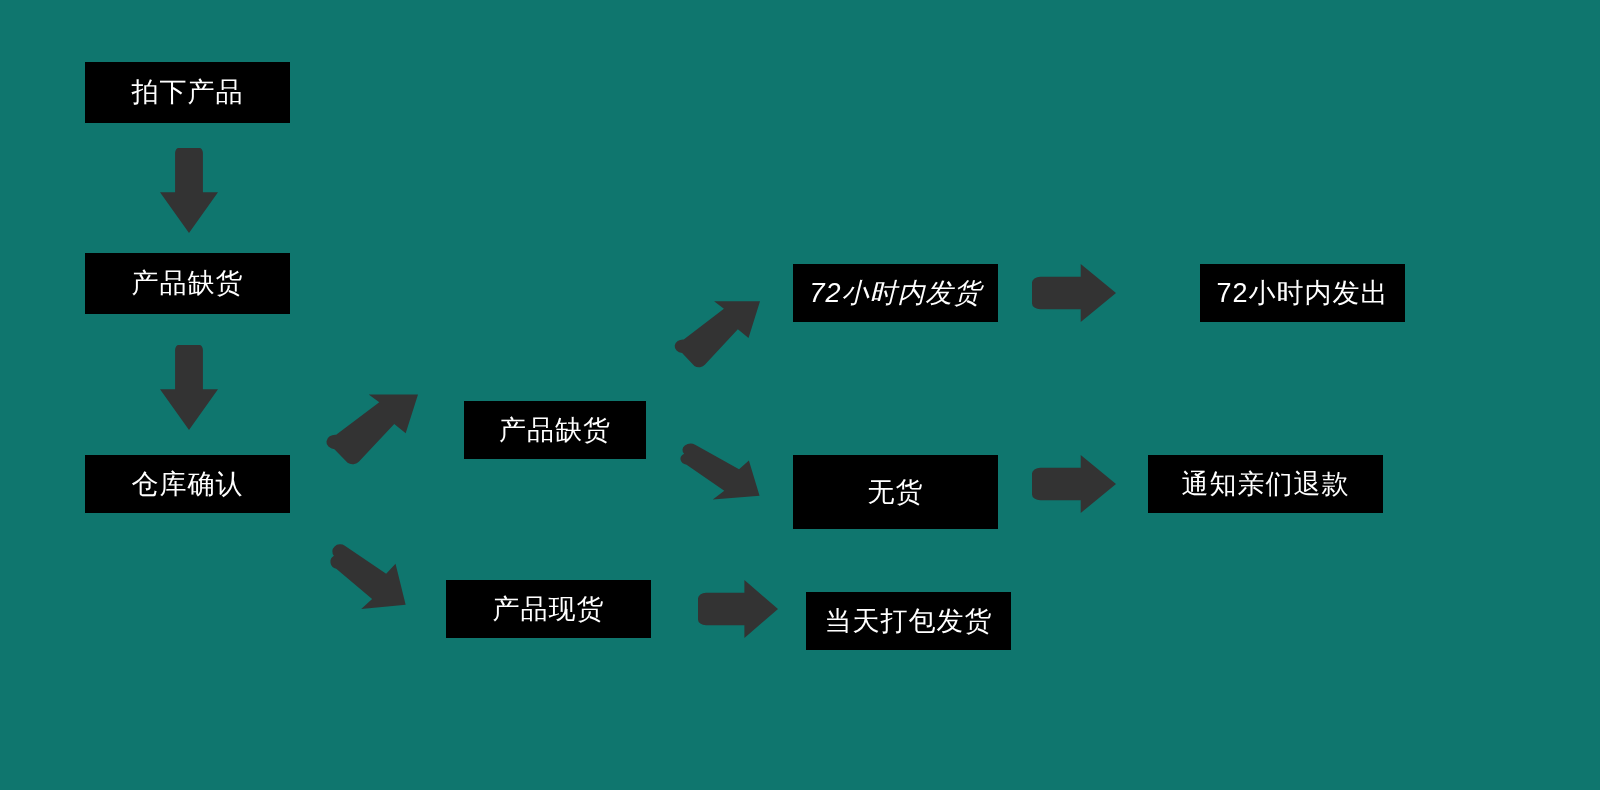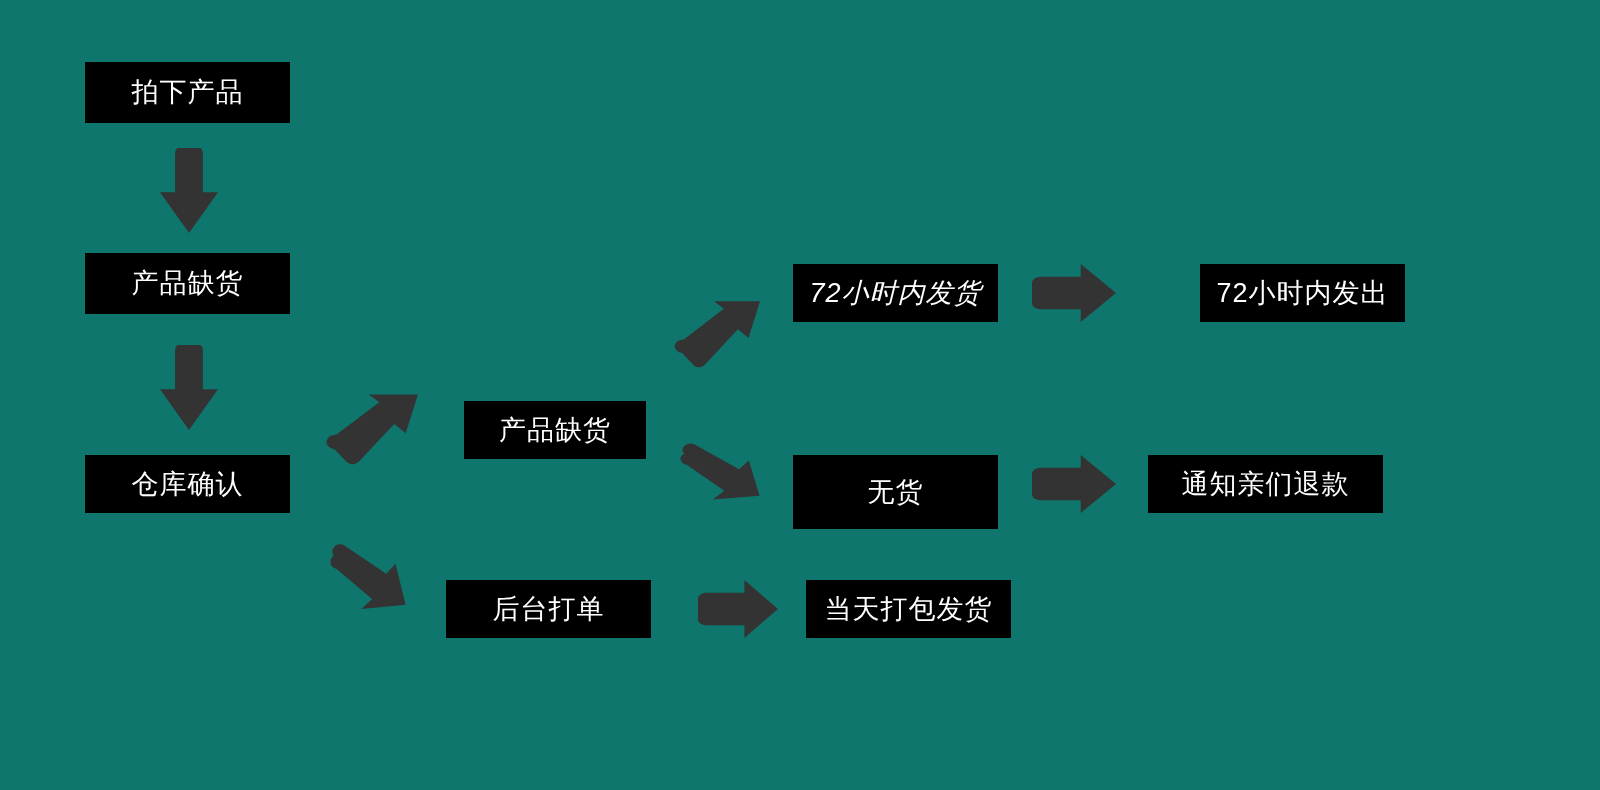--- a/index.html
+++ b/index.html
@@ -55,29 +55,29 @@
     <div class="node" style="left: 85px; top: 253px; width: 205px; height: 61px;">
       <span>产品缺货</span>
     </div>
     <div class="node" style="left: 85px; top: 455px; width: 205px; height: 58px;">
       <span>仓库确认</span>
     </div>
     <div class="node" style="left: 464px; top: 365px; width: 182px; height: 58px; margin-top: 36px;">
       <span>产品缺货</span>
     </div>
     <div class="node" style="left: 446px; top: 580px; width: 205px; height: 58px;">
-      <span>后台打单</span>
+      <span>产品现货</span>
     </div>
     <div class="node" style="left: 793px; top: 264px; width: 205px; height: 58px; font-style: italic;">
       <span>72小时内发货</span>
     </div>
     <div class="node" style="left: 793px; top: 455px; width: 205px; height: 74px;">
       <span>无货</span>
     </div>
-    <div class="node" style="left: 806px; top: 580px; width: 205px; height: 58px;">
+    <div class="node" style="left: 806px; top: 592px; width: 205px; height: 58px;">
       <span>当天打包发货</span>
     </div>
     <div class="node" style="left: 1200px; top: 264px; width: 205px; height: 58px;">
       <span>72小时内发出</span>
     </div>
     <div class="node" style="left: 1148px; top: 455px; width: 235px; height: 58px;">
       <span>通知亲们退款</span>
     </div>
     <div class="arrow" style="left: 160px; top: 148px; width: 58px; height: 85px;">
       <svg viewBox="0 0 100 100" preserveAspectRatio="none">

